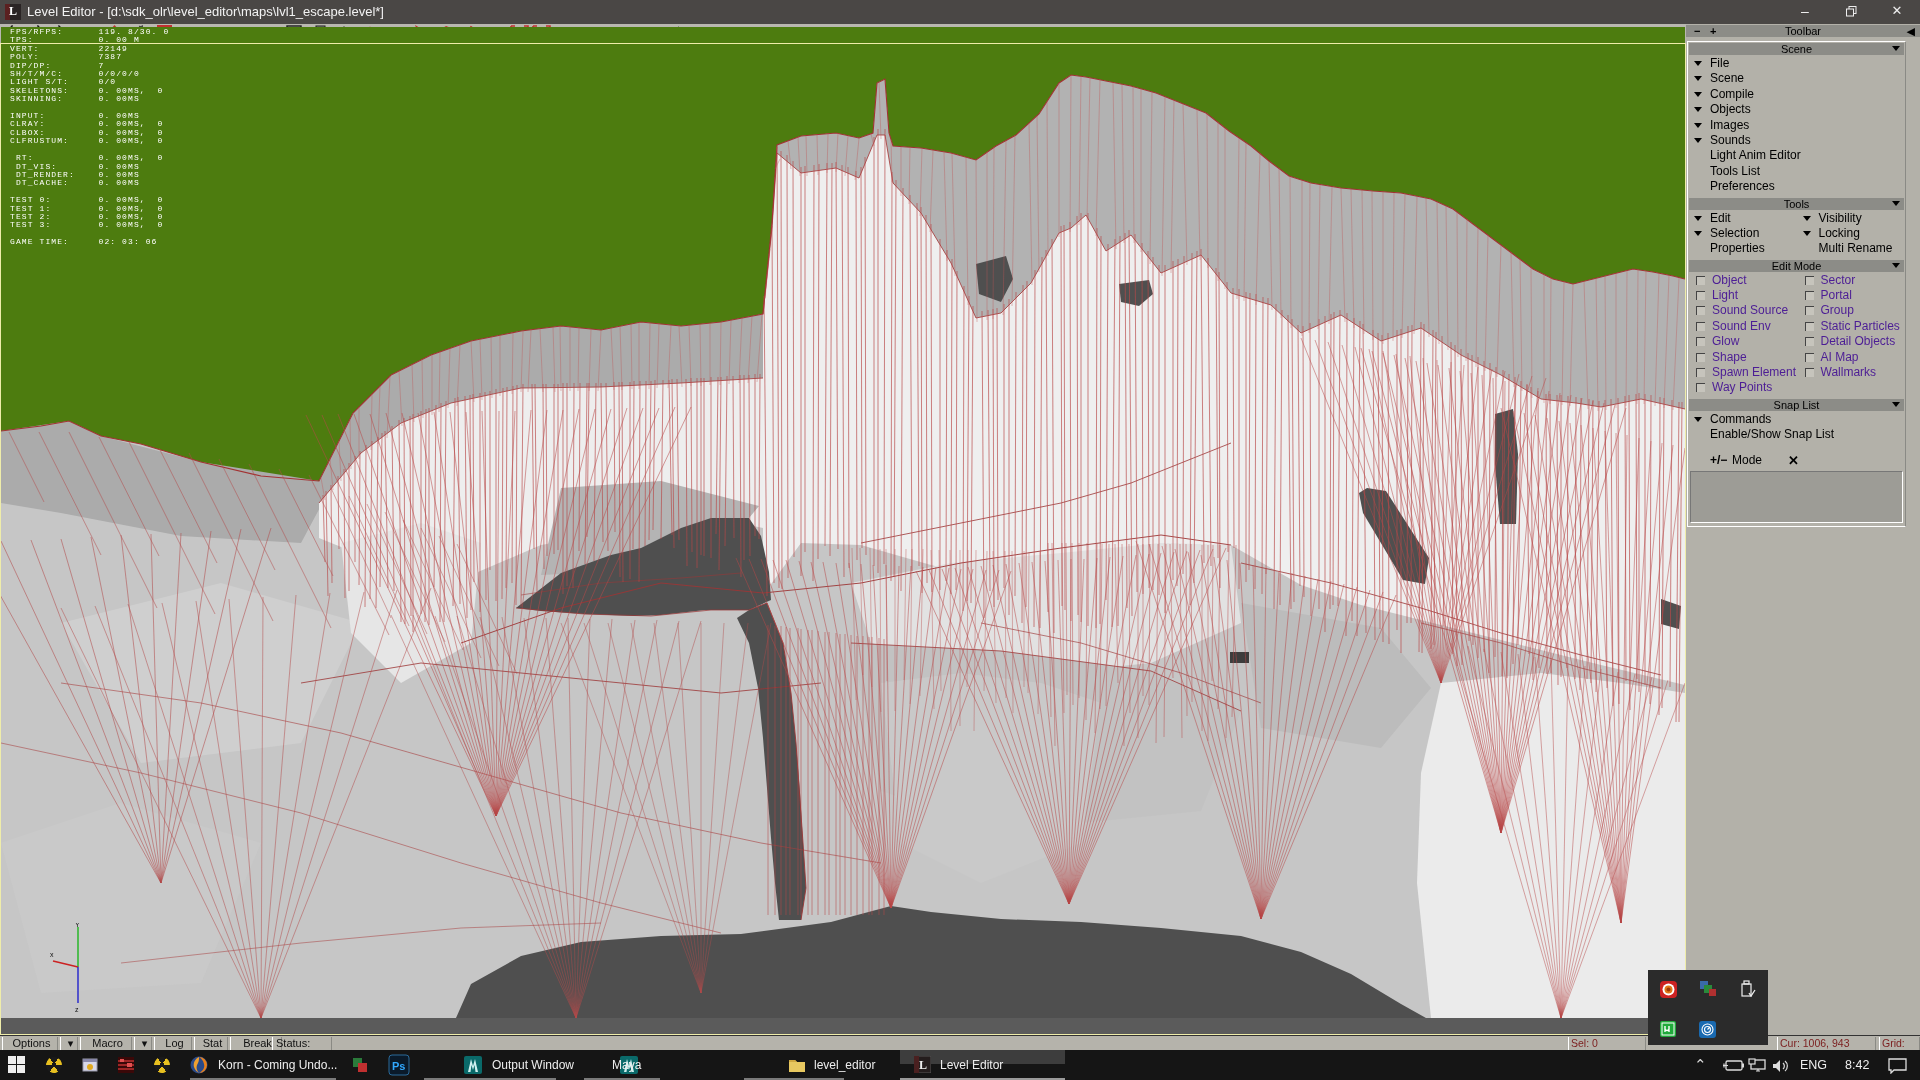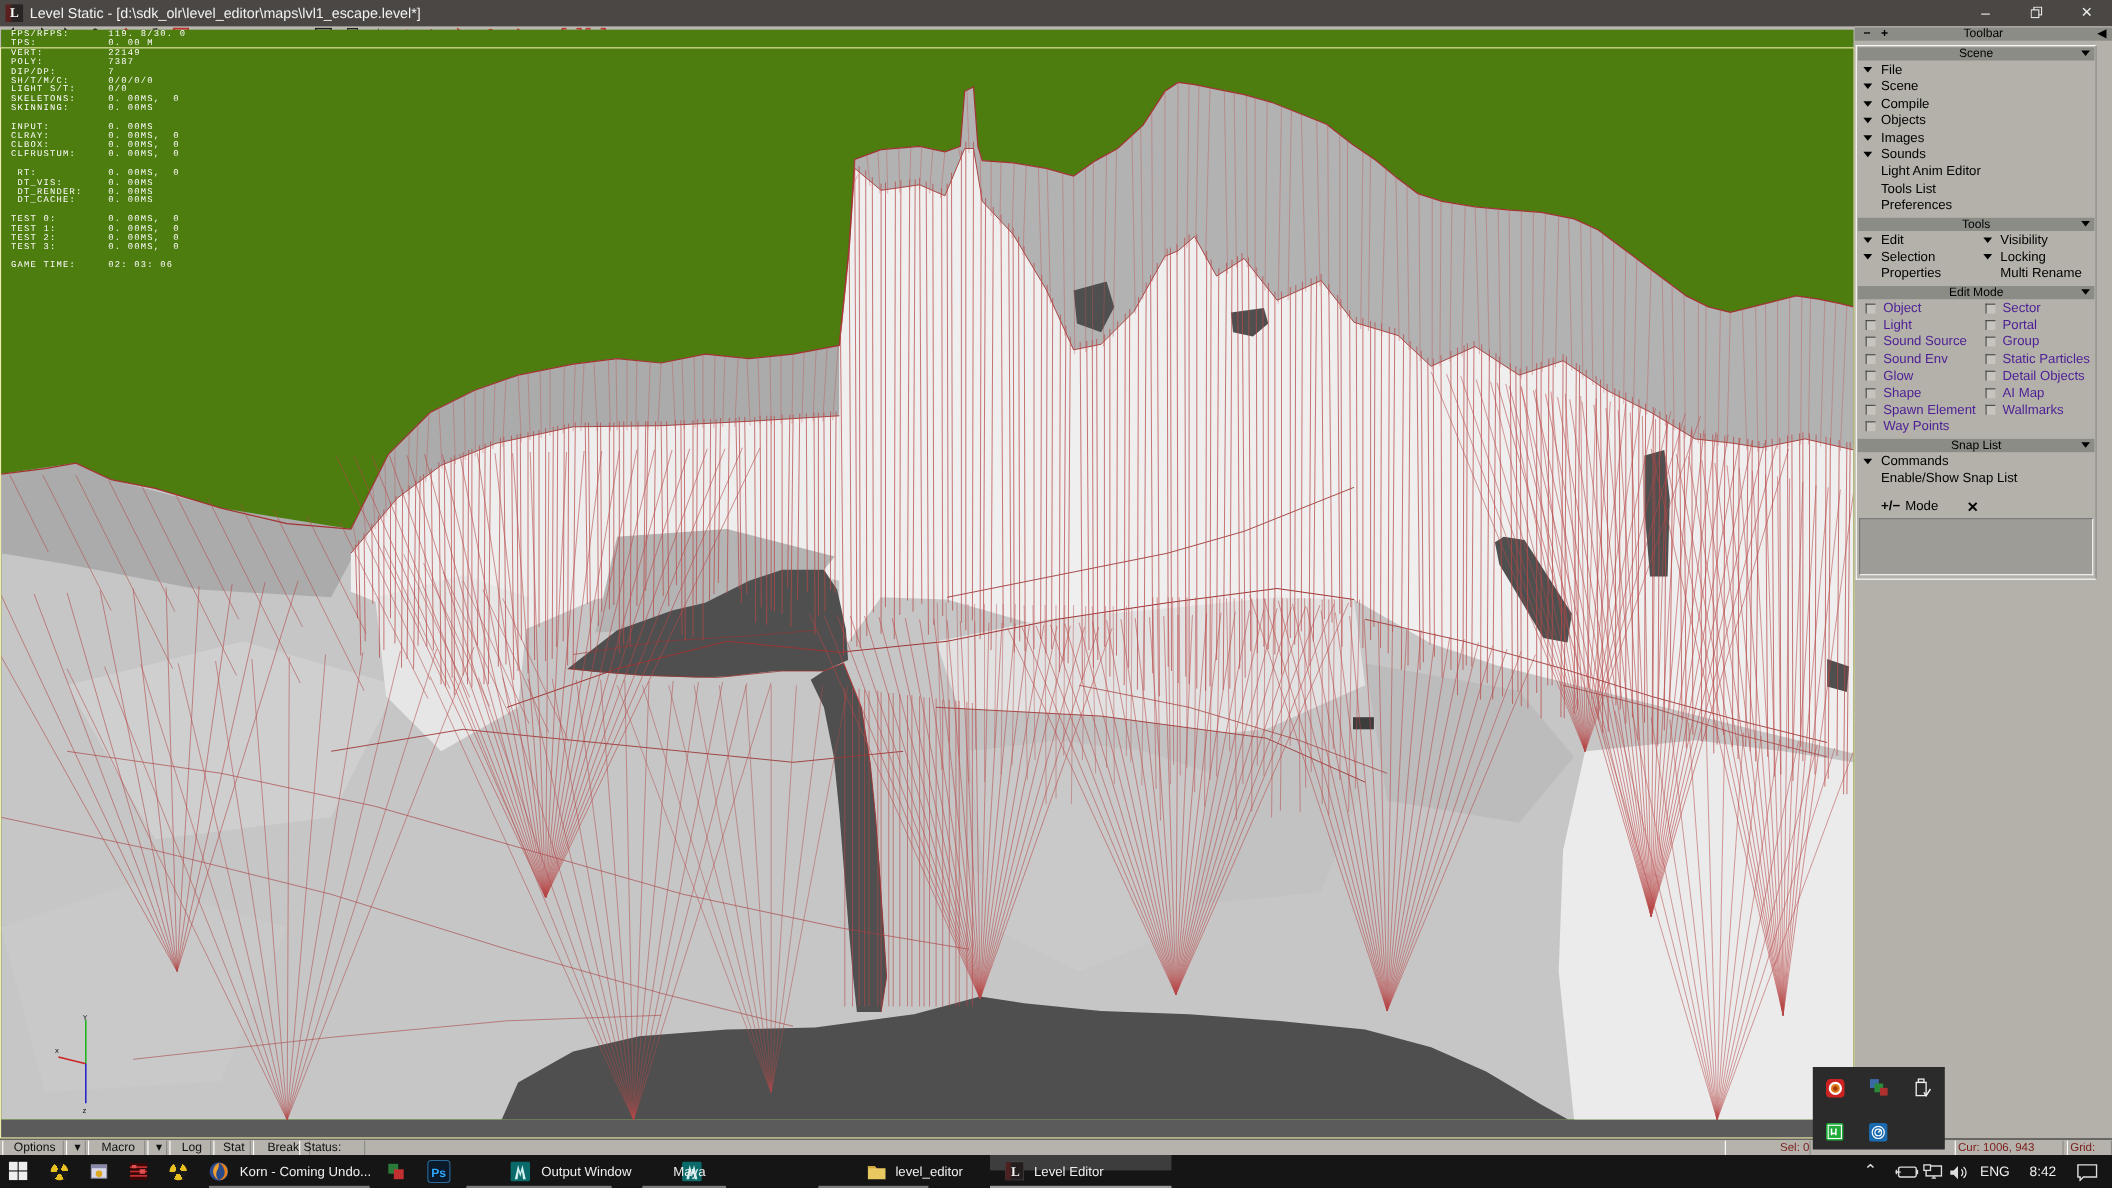--- a/index.html
+++ b/index.html
@@ -28,21 +28,21 @@
 .statusbar{position:absolute;left:0;top:1035px;width:1920px;height:15px;background:#b5b3ab;border-top:1px solid #333;font-size:11px;color:#111}
 .sb-btn{position:absolute;top:1px;height:13px;line-height:13px;border-right:1px solid #8a8a84;border-left:1px solid #fff;padding-left:3px;overflow:hidden}
 .sb-red{color:#7b1d1d;font-size:10.5px;padding-left:2px}
 .taskbar{position:absolute;left:0;top:1050px;width:1920px;height:30px;background:#151515;color:#eee;font-size:12px}
 .tb-item{position:absolute;top:0;height:14px;line-height:30px;white-space:nowrap}
 .tray-pop{position:absolute;left:1648px;top:970px;width:120px;height:75px;background:#2b2b2b;z-index:6}
 </style></head><body>
 
 <div class="titlebar">
  <div class="title-ic" style="background:linear-gradient(90deg,#5a2020 0 30%,#2a2424 30%)">L</div>
- <div class="title-tx">Level Static - [d:\sdk_olr\level_editor\maps\lvl1_escape.level*]</div>
+ <div class="title-tx">Level Editor - [d:\sdk_olr\level_editor\maps\lvl1_escape.level*]</div>
  <div class="winbtns">
    <div class="wb" style="font-size:14px">–</div>
    <div class="wb"><svg width="11" height="11" viewBox="0 0 11 11" style="margin-top:6px">
           <rect x="3" y="0.5" width="7" height="7" fill="none" stroke="#eee"></rect>
           <rect x="0.5" y="3" width="7" height="7" fill="#4a4745" stroke="#eee"></rect>
         </svg></div>
    <div class="wb" style="font-size:13px">✕</div>
  </div>
 </div>
 
@@ -997,21 +997,21 @@
 
 <div class="statusbar">
     <div class="sb-btn " style="left:2px;width:56px;text-align:center">Options</div>
     <div class="sb-btn " style="left:60px;width:18px;text-align:center">▾</div>
     <div class="sb-btn " style="left:80px;width:52px;text-align:center">Macro</div>
     <div class="sb-btn " style="left:134px;width:18px;text-align:center">▾</div>
     <div class="sb-btn " style="left:154px;width:38px;text-align:center">Log</div>
     <div class="sb-btn " style="left:194px;width:34px;text-align:center">Stat</div>
     <div class="sb-btn " style="left:230px;width:52px;text-align:center">Break</div>
     <div class="sb-btn " style="left:272px;width:60px;text-align:left">Status:</div>
-    <div class="sb-btn sb-red" style="left:1568px;width:78px;text-align:right">Sel: 0</div>
+    <div class="sb-btn sb-red" style="left:1568px;width:78px;text-align:left">Sel: 0</div>
     <div class="sb-btn sb-red" style="left:1777px;width:99px;text-align:left">Cur: 1006, 943</div>
     <div class="sb-btn sb-red" style="left:1879px;width:41px;text-align:left">Grid: 1.0</div>
   </div>
 <div class="taskbar">
     <div class="tb-item" style="left:8px;width:24px;"><svg width="17" height="17" viewBox="0 0 17 17" style="margin:6px 0 0 0">
         <rect x="0" y="0" width="8" height="8" fill="#eee"></rect>
         <rect x="9" y="0" width="8" height="8" fill="#eee"></rect>
         <rect x="0" y="9" width="8" height="8" fill="#eee"></rect>
         <rect x="9" y="9" width="8" height="8" fill="#eee"></rect>
       </svg></div>

